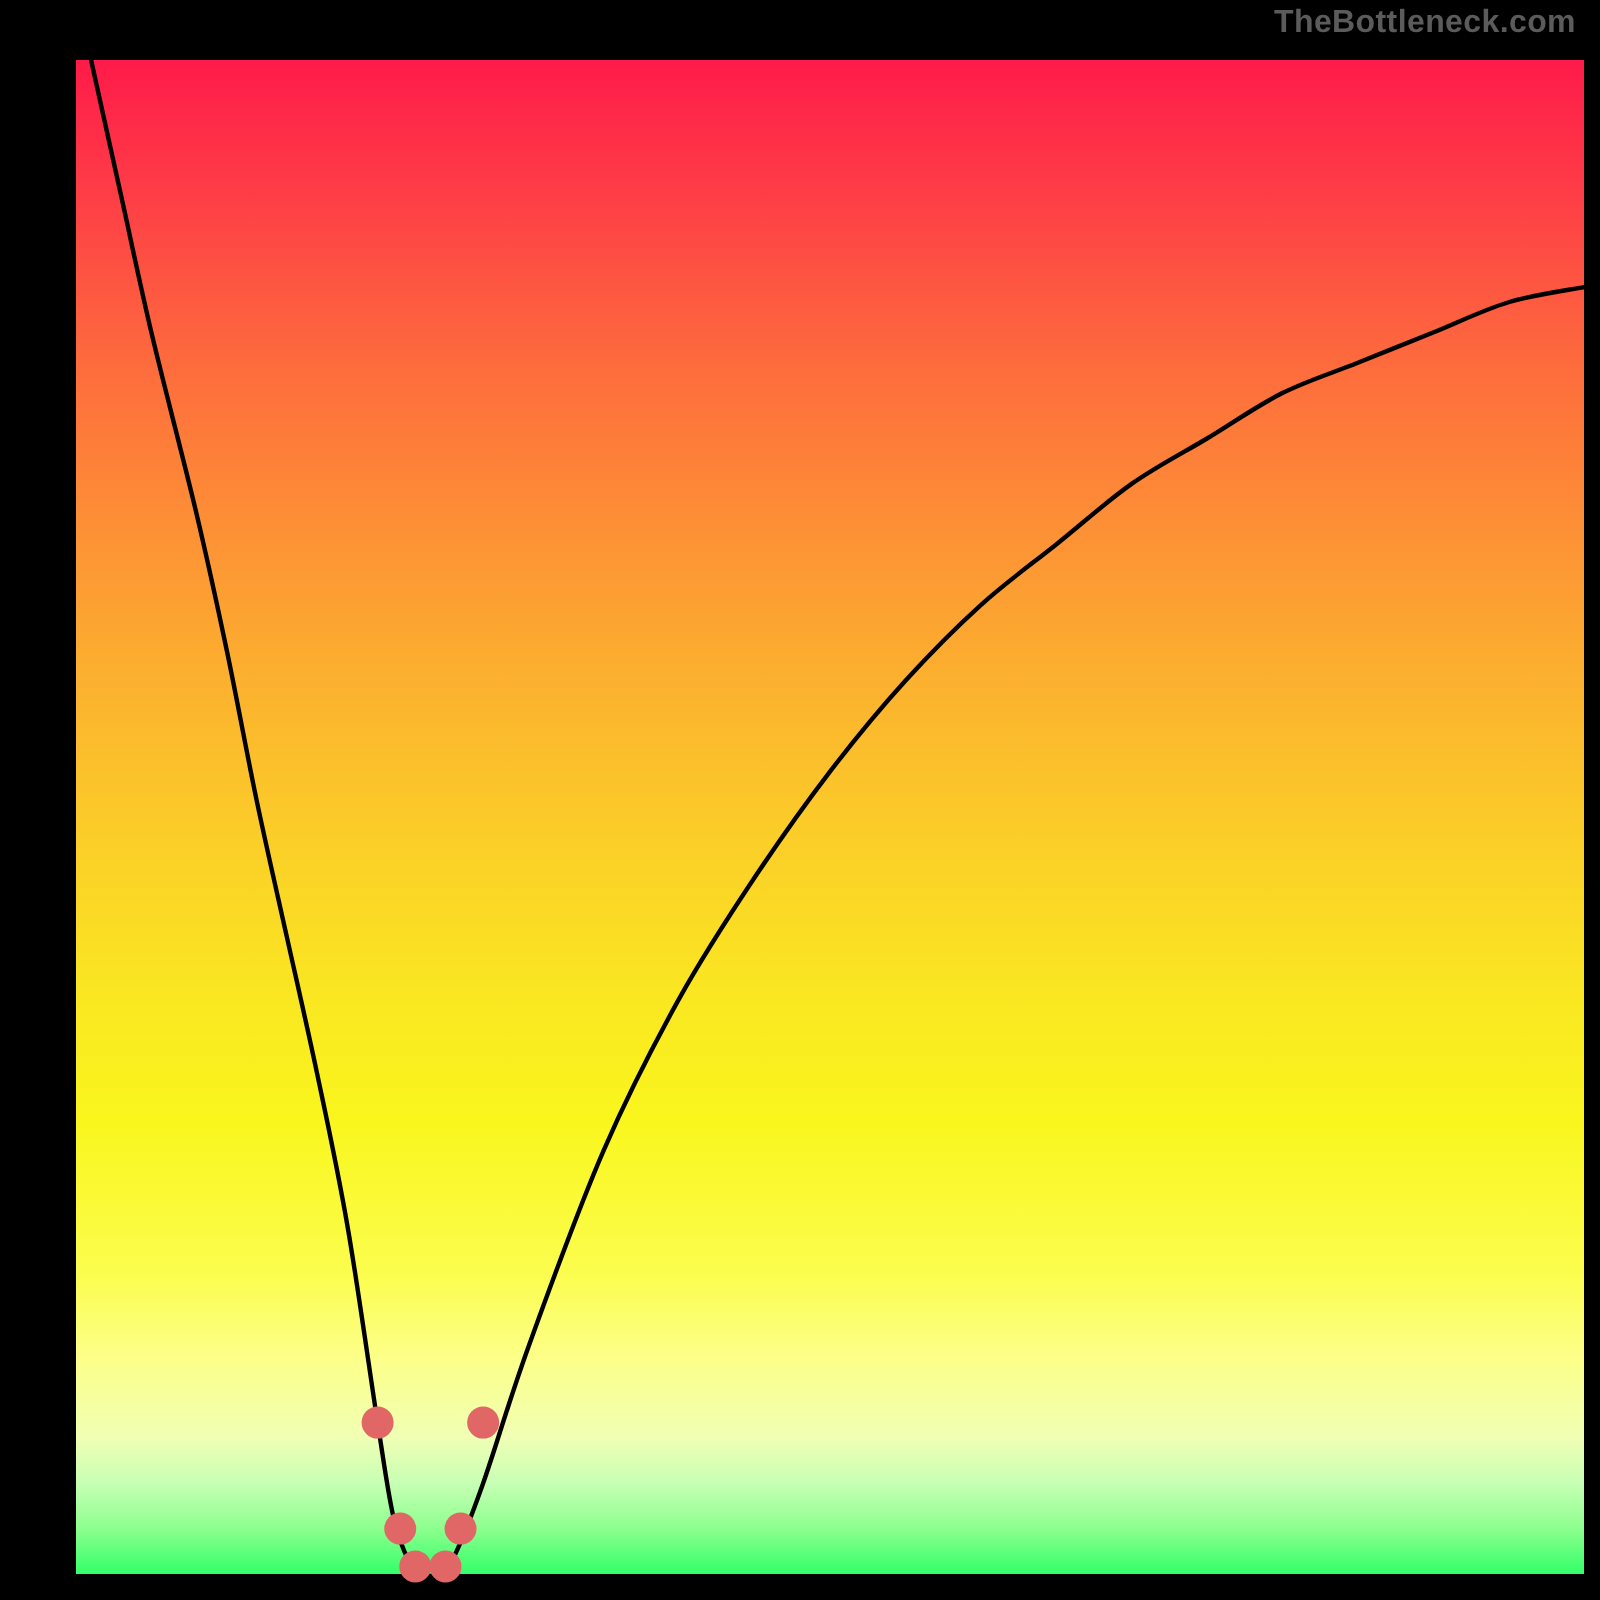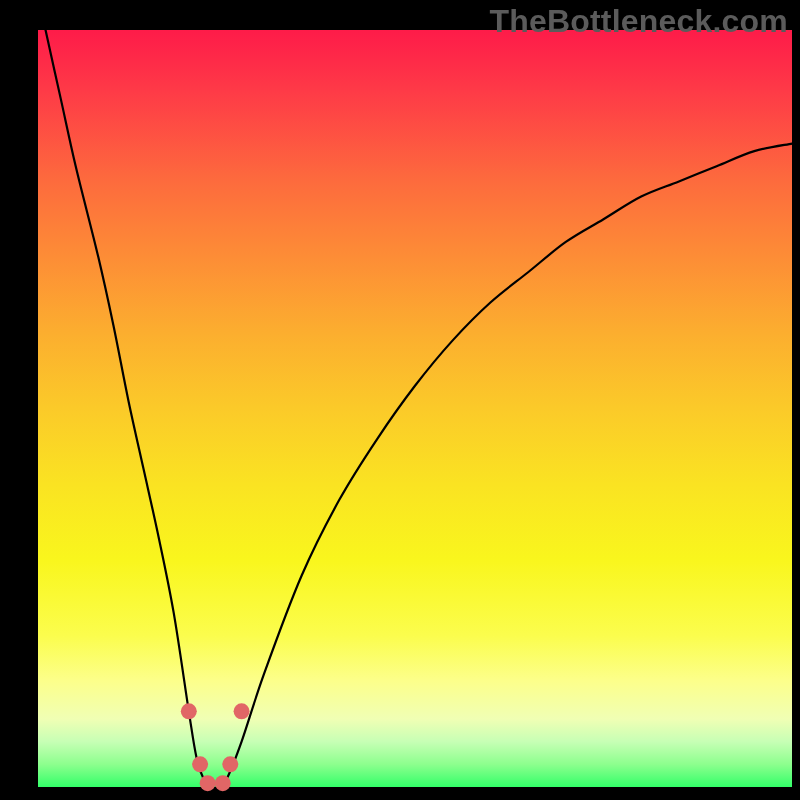--- a/index.html
+++ b/index.html
@@ -42,21 +42,21 @@
       #8dff8e 97%,
       #33ff69 100%
     );
   }
   .watermark {
     position: absolute;
     top: 3px;
     right: 12px;
     color: #5b5b5b;
     font-family: Arial, Helvetica, sans-serif;
-    font-size: 32px;
+    font-size: 16px;
     font-weight: 600;
     letter-spacing: 0.2px;
     pointer-events: none;
   }
   svg.curves {
     position: absolute;
     left: 38px;
     top: 30px;
     width: 754px;
     height: 757px;

